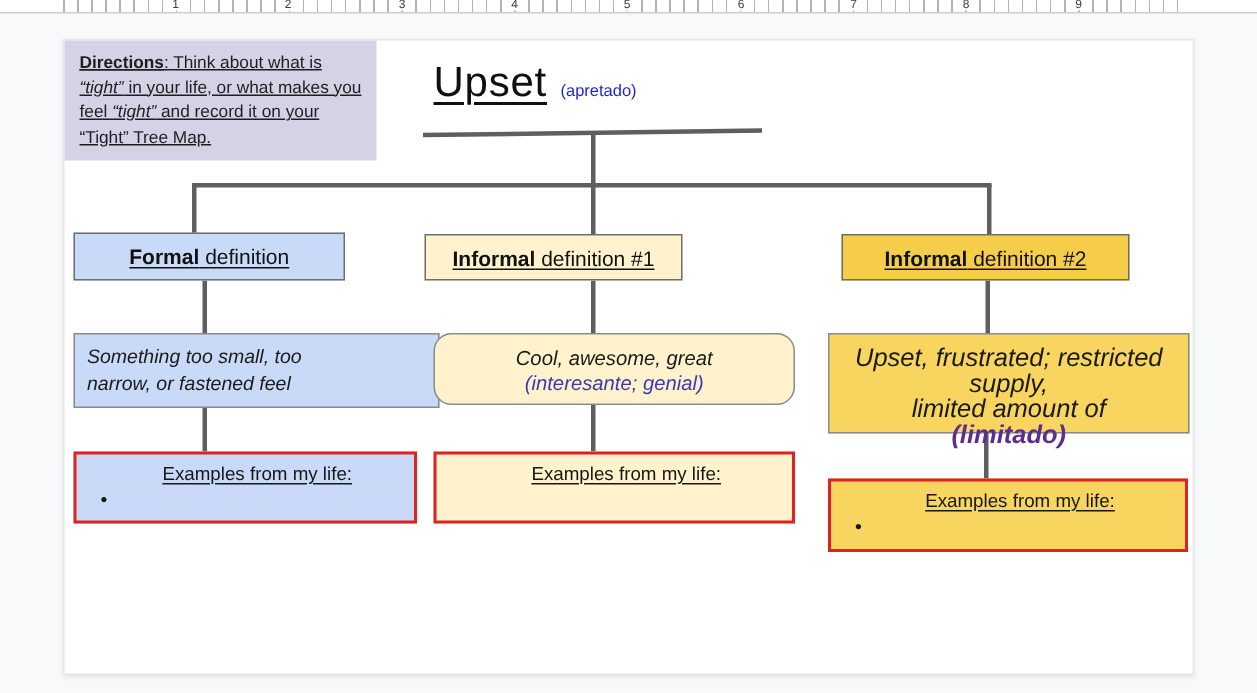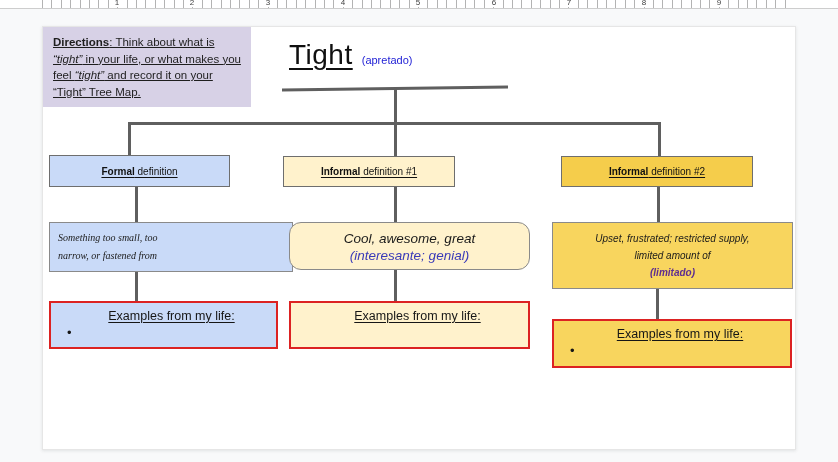--- a/index.html
+++ b/index.html
@@ -50,34 +50,34 @@
   .l-drop3{left:615px;top:96px;height:33px;}
   .l-c1a{left:92px;top:160px;height:35px;}
   .l-c2a{left:351px;top:160px;height:35px;}
   .l-c3a{left:614px;top:160px;height:35px;}
   .l-c1b{left:92px;top:245px;height:29px;}
   .l-c2b{left:351px;top:243px;height:31px;}
   .l-c3b{left:613px;top:262px;height:30px;}
 
   
   .hbox{height:31px;border:1.5px solid #6e6e6e;display:flex;align-items:center;
-    justify-content:center;font-size:10px;color:#111;}
+    justify-content:center;font-size:14px;color:#111;}
   .hbox .lbl{text-decoration:underline;text-underline-offset:2px;}
   .h1{left:6px;top:128px;width:181px;background:var(--light_blue);height:32px;}
   .h2{left:240px;top:129px;width:172px;background:var(--cream);}
   .h3{left:518px;top:129px;width:192px;background:var(--gold_header);}
 
   
   .dbox{border:1.5px solid #8a8a8a;color:#1a1a1a;font-style:italic;}
   .d1{left:6px;top:195px;width:244px;height:50px;background:var(--light_blue);
-    padding:6px 6px 0 8px;font-family:Liberation Serif, serif;font-size:10px;line-height:18px;}
+    padding:6px 6px 0 8px;font-family:Liberation Sans, sans-serif;font-size:13px;line-height:18px;}
   .d2{left:246px;top:195px;width:241px;height:48px;background:var(--cream);
     text-align:center;font-size:13.5px;line-height:17px;padding-top:7px;border-radius:12px;}
   .d3{left:509px;top:195px;width:241px;height:67px;background:var(--gold);
-    text-align:center;font-size:10px;line-height:17px;padding-top:7px;}
+    text-align:center;font-size:17px;line-height:17px;padding-top:7px;}
   .trans-blue{color:var(--trans_blue);}
   .trans-purple{color:var(--trans_purple);font-weight:bold;}
   .dline{display:block;}
 
   
   .ebox{border:2.5px solid var(--red_border);color:#161616;}
   .e1{left:6px;top:274px;width:229px;height:48px;background:var(--light_blue);}
   .e2{left:246px;top:274px;width:241px;height:48px;background:var(--cream);}
   .e3{left:509px;top:292px;width:240px;height:49px;background:var(--gold);}
   .ex-label{display:block;text-align:center;margin-top:6px;font-size:12.5px;
@@ -100,42 +100,42 @@
   <span class="ruler-num">9</span>
 </div>
 
 <div class="page">
 
   <div class="abs directions">
     <span class="b u">Directions</span><span>: Think about what is </span><span class="i">“tight”</span><span> in your life, or what makes you feel </span><span class="i">“tight”</span><span> and record it on your “Tight” Tree Map.</span>
   </div>
 
   <div class="abs title-row">
-    <span class="title-word">Tight</span>
+    <span class="title-word">Upset</span>
     <span class="title-trans">(apretado)</span>
   </div>
 
   <div class="abs hline l-titlebar"></div>
   <div class="abs vline l-titledrop"></div>
   <div class="abs hline l-bracket2"></div>
   <div class="abs vline l-drop1"></div>
   <div class="abs vline l-drop3"></div>
   <div class="abs vline l-c1a"></div>
   <div class="abs vline l-c2a"></div>
   <div class="abs vline l-c3a"></div>
   <div class="abs vline l-c1b"></div>
   <div class="abs vline l-c2b"></div>
   <div class="abs vline l-c3b"></div>
 
   <div class="abs hbox h1">
     <span class="lbl"><span class="b">Formal</span><span> definition</span></span>
   </div>
   <div class="abs dbox d1">
     <span class="dline">Something too small, too</span>
-    <span class="dline">narrow, or fastened from</span>
+    <span class="dline">narrow, or fastened feel</span>
   </div>
   <div class="abs ebox e1">
     <span class="ex-label">Examples from my life:</span>
     <span class="ex-bullet">•</span>
   </div>
 
   <div class="abs hbox h2">
     <span class="lbl"><span class="b">Informal</span><span> definition #1</span></span>
   </div>
   <div class="abs dbox d2">

